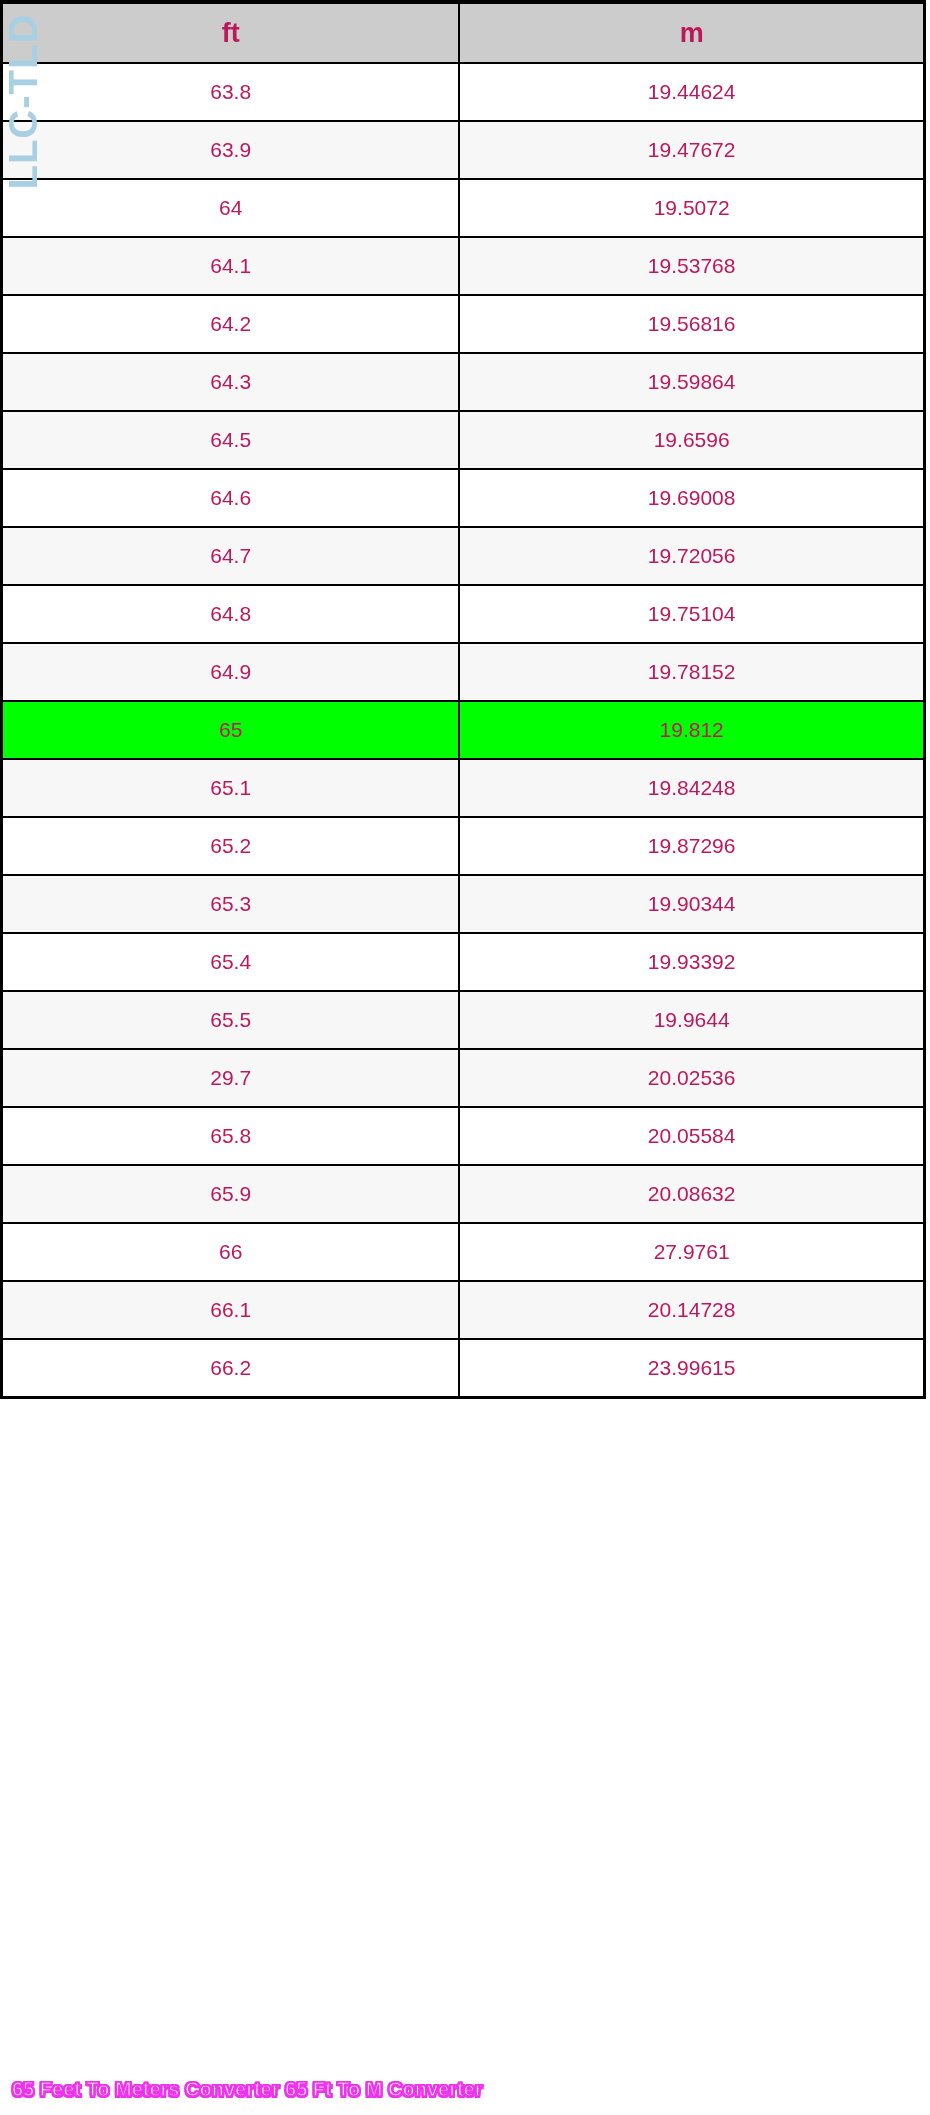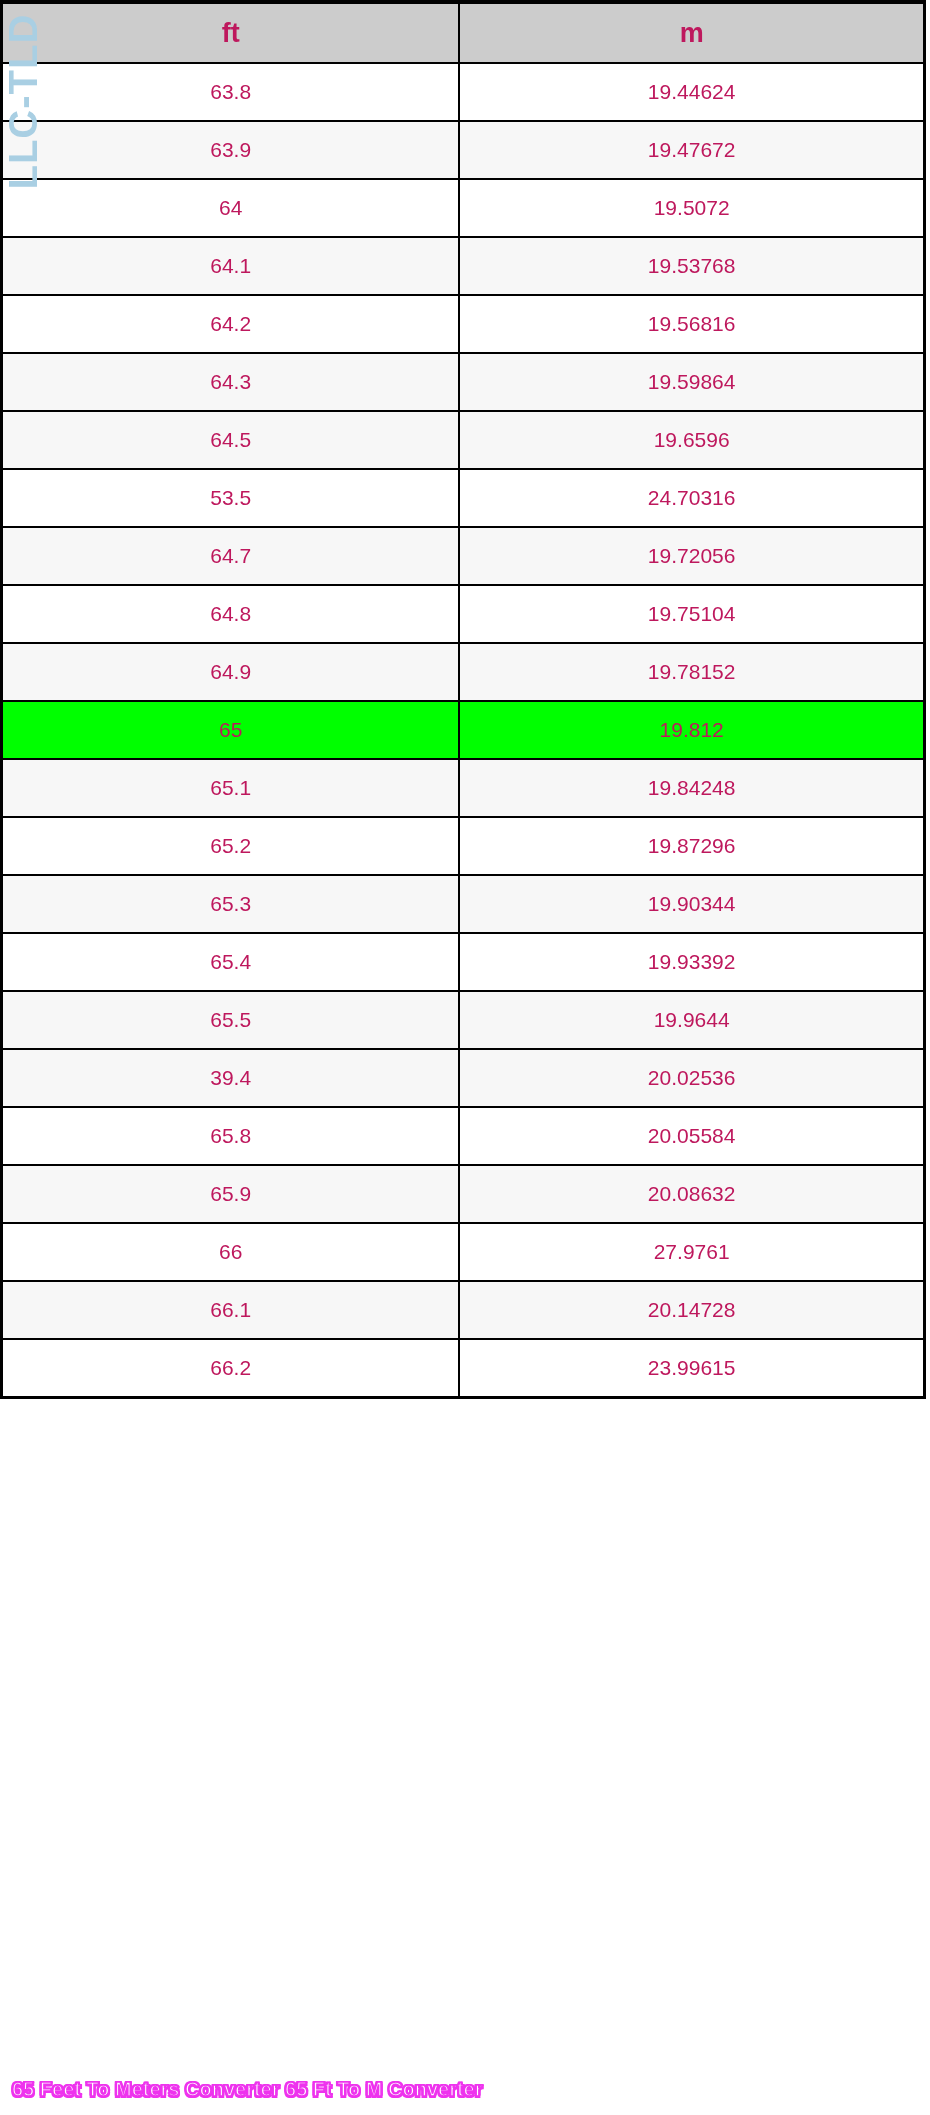--- a/index.html
+++ b/index.html
@@ -153,22 +153,22 @@
         </tr>
         <tr class="row-alt">
           <td>64.3</td>
           <td>19.59864</td>
         </tr>
         <tr class="row-alt">
           <td>64.5</td>
           <td>19.6596</td>
         </tr>
         <tr class="row-white">
-          <td>53.5</td>
-          <td>24.70316</td>
+          <td>64.6</td>
+          <td>19.69008</td>
         </tr>
         <tr class="row-alt">
           <td>64.7</td>
           <td>19.72056</td>
         </tr>
         <tr class="row-white">
           <td>64.8</td>
           <td>19.75104</td>
         </tr>
         <tr class="row-alt">
@@ -193,21 +193,21 @@
         </tr>
         <tr class="row-white">
           <td>65.4</td>
           <td>19.93392</td>
         </tr>
         <tr class="row-alt">
           <td>65.5</td>
           <td>19.9644</td>
         </tr>
         <tr class="row-alt">
-          <td>39.4</td>
+          <td>29.7</td>
           <td>20.02536</td>
         </tr>
         <tr class="row-white">
           <td>65.8</td>
           <td>20.05584</td>
         </tr>
         <tr class="row-alt">
           <td>65.9</td>
           <td>20.08632</td>
         </tr>

